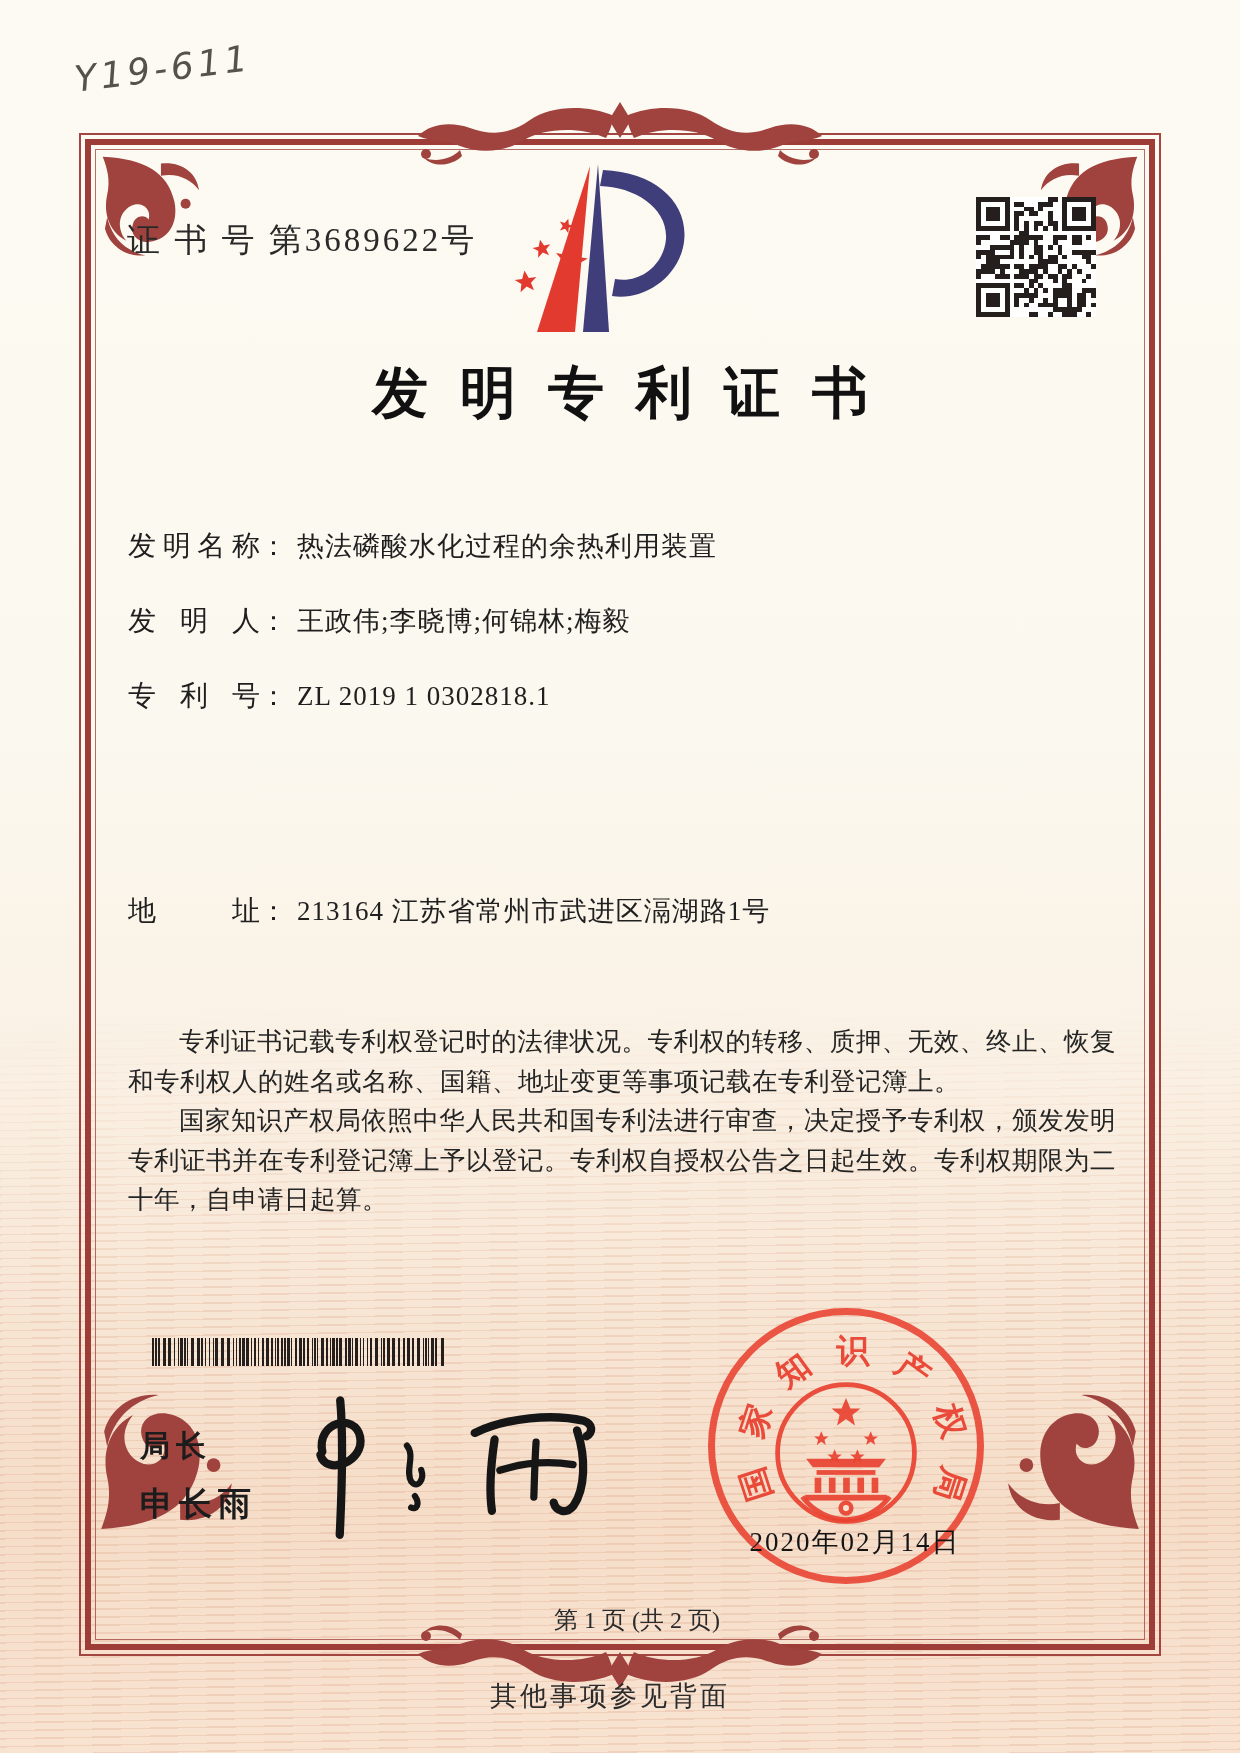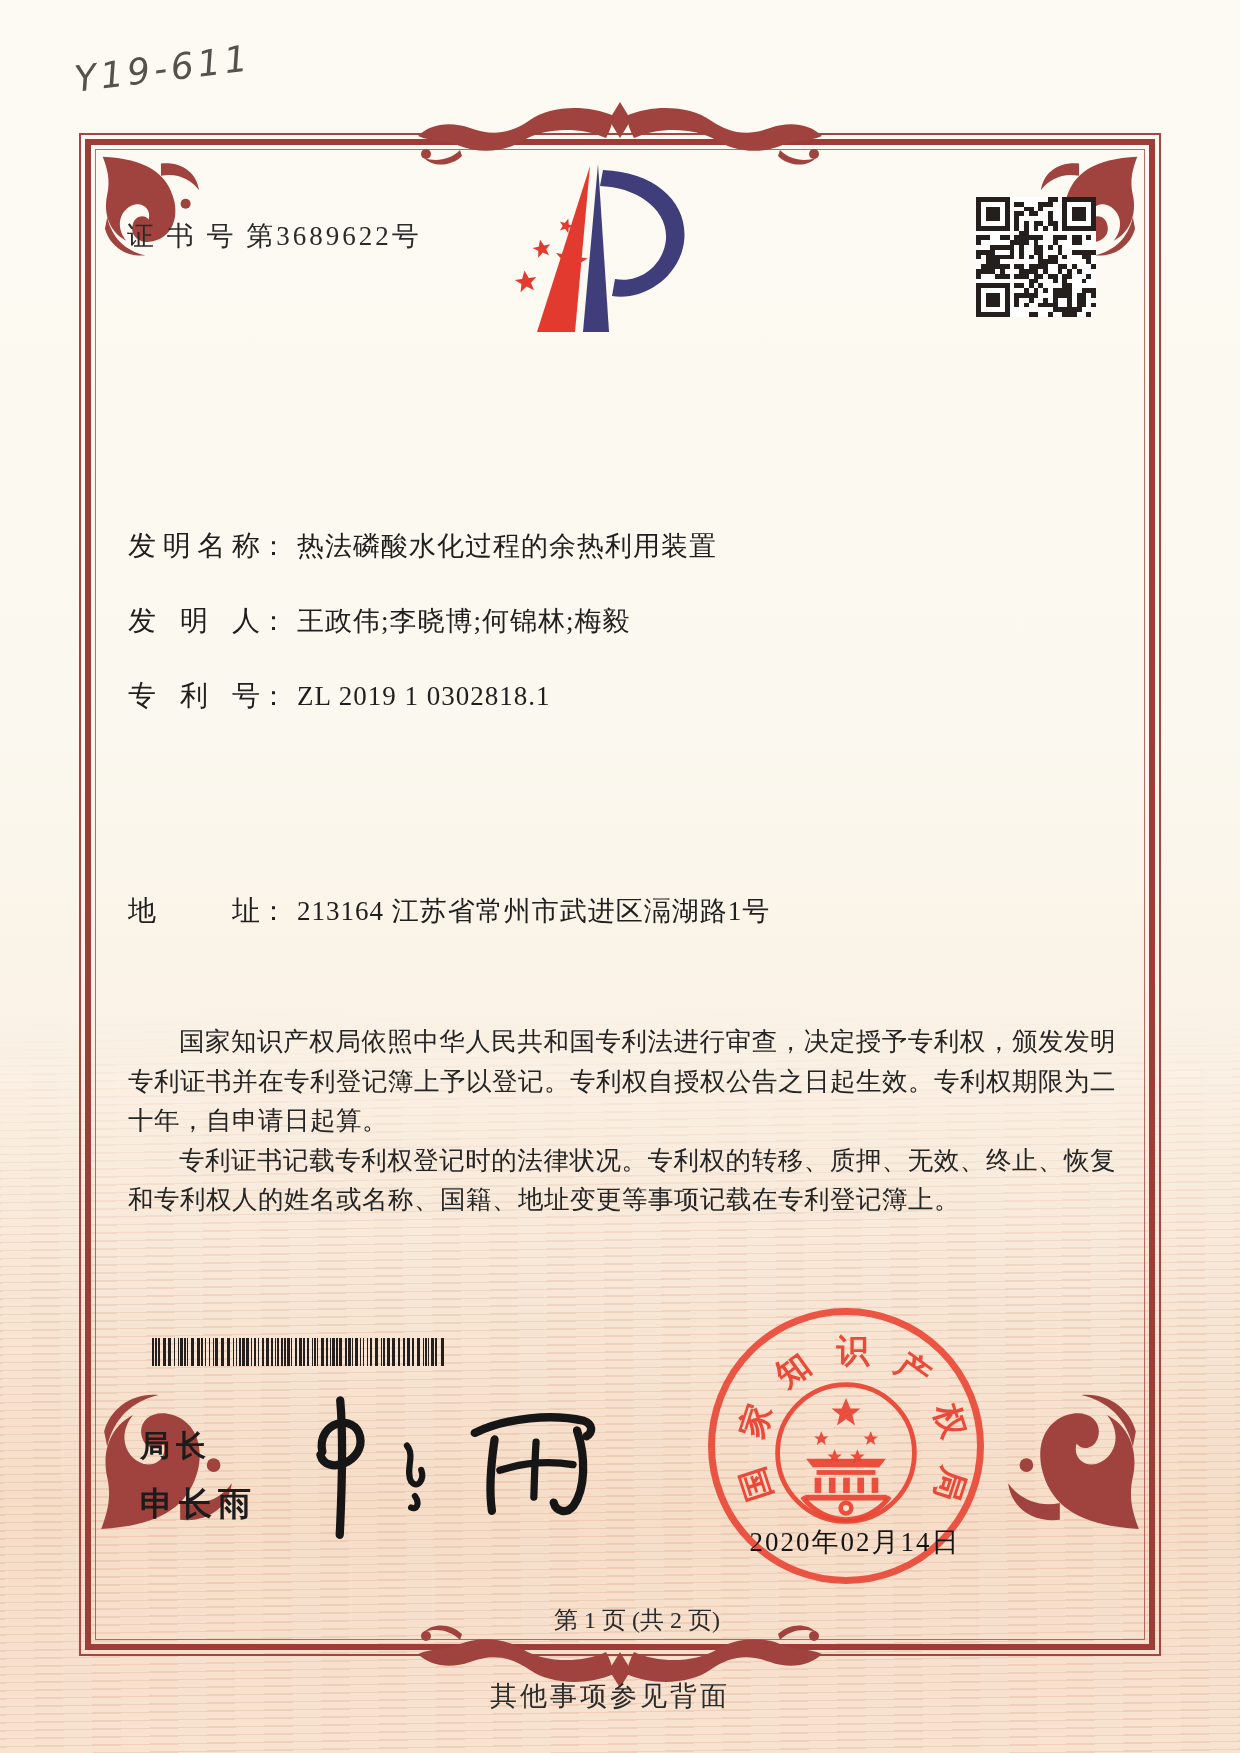--- a/index.html
+++ b/index.html
@@ -7,21 +7,21 @@
   .page{position:relative;width:1240px;height:1753px;margin:0 auto;overflow:hidden;
     background:linear-gradient(180deg,#fcfaf2 0%,#fbf8ef 42%,#faf2e6 58%,#f8e8d8 72%,#f5ddc8 86%,#f8e3d1 100%);}
   .guilloche{position:absolute;left:0;right:0;top:1010px;bottom:0;pointer-events:none;
     background:repeating-linear-gradient(179deg,rgba(213,137,104,0.20) 0 1.5px,rgba(255,255,255,0) 1.5px 8px);
     -webkit-mask:linear-gradient(180deg,transparent 0,#000 38%);mask:linear-gradient(180deg,transparent 0,#000 38%);}
   .frame{position:absolute;left:85px;top:139px;width:1070px;height:1511px;box-sizing:border-box;
     border:6px solid #9e3d38;outline:2px solid #a34540;outline-offset:4px;}
   .frame::after{content:"";position:absolute;inset:4px;border:1.5px solid rgba(158,61,56,.75);}
   .hand{position:absolute;left:74px;top:48px;font-family:"DejaVu Sans",sans-serif;font-style:italic;
     font-size:36px;color:#56514c;transform:rotate(-7deg);letter-spacing:4px;}
-  .certno{position:absolute;left:127px;top:218px;font-size:27px;color:#2a2a2a;letter-spacing:3px;}
+  .certno{position:absolute;left:127px;top:218px;font-size:33px;color:#2a2a2a;letter-spacing:3px;}
   .logo{position:absolute;left:495px;top:160px;width:200px;height:175px;}
   .qr{position:absolute;left:975px;top:197px;width:122px;height:120px;}
   .title{position:absolute;left:0;right:0;top:356px;text-align:center;font-size:56px;font-weight:bold;
     color:#111;letter-spacing:32px;text-indent:32px;}
   .frow{position:absolute;left:128px;font-size:27px;color:#1f1f1f;white-space:nowrap;}
   .flabel{display:inline-block;width:132px;font-size:28px;text-align:justify;text-align-last:justify;}
   .fcolon{margin-right:10px;}
   .fval{letter-spacing:1px;text-align:center;}
   .grant2{position:absolute;left:617px;top:0;white-space:nowrap;}
   .grant2 .flabel{width:130px;}
@@ -340,37 +340,38 @@
       <rect x="21" y="23" width="1" height="1" fill="#241f1c"></rect>
       <rect x="11" y="24" width="1" height="1" fill="#241f1c"></rect>
       <rect x="12" y="24" width="1" height="1" fill="#241f1c"></rect>
       <rect x="15" y="24" width="1" height="1" fill="#241f1c"></rect>
       <rect x="18" y="24" width="1" height="1" fill="#241f1c"></rect>
       <rect x="19" y="24" width="1" height="1" fill="#241f1c"></rect>
       <rect x="20" y="24" width="1" height="1" fill="#241f1c"></rect>
       <rect x="23" y="24" width="1" height="1" fill="#241f1c"></rect>
     </svg>
 
+  <div class="title">发明专利证书</div>
 
   <div class="frow" style="top:527px">
     <span class="flabel">发明名称</span><span class="fcolon">：</span><span class="fval">热法磷酸水化过程的余热利用装置</span>
   </div>
   <div class="frow" style="top:602px">
     <span class="flabel">发明人</span><span class="fcolon">：</span><span class="fval">王政伟;李晓博;何锦林;梅毅</span>
   </div>
   <div class="frow" style="top:677px">
     <span class="flabel">专利号</span><span class="fcolon">：</span><span class="fval">ZL 2019 1 0302818.1</span>
   </div>
   <div class="frow" style="top:892px">
     <span class="flabel">地址</span><span class="fcolon">：</span><span class="fval">213164 江苏省常州市武进区滆湖路1号</span>
   </div>
 
   <div class="paras">
+    <p>专利证书记载专利权登记时的法律状况。专利权的转移、质押、无效、终止、恢复和专利权人的姓名或名称、国籍、地址变更等事项记载在专利登记簿上。</p>
     <p>国家知识产权局依照中华人民共和国专利法进行审查，决定授予专利权，颁发发明专利证书并在专利登记簿上予以登记。专利权自授权公告之日起生效。专利权期限为二十年，自申请日起算。</p>
-    <p>专利证书记载专利权登记时的法律状况。专利权的转移、质押、无效、终止、恢复和专利权人的姓名或名称、国籍、地址变更等事项记载在专利登记簿上。</p>
   </div>
 
   <svg id="barcode" class="barcode" viewBox="0 0 292 28" preserveAspectRatio="none" shape-rendering="crispEdges">
       <rect x="0" y="0" width="2" height="28" fill="#241f1c"></rect>
       <rect x="3" y="0" width="2" height="28" fill="#241f1c"></rect>
       <rect x="6" y="0" width="2" height="28" fill="#241f1c"></rect>
       <rect x="11" y="0" width="3" height="28" fill="#241f1c"></rect>
       <rect x="16" y="0" width="3" height="28" fill="#241f1c"></rect>
       <rect x="22" y="0" width="1" height="28" fill="#241f1c"></rect>
       <rect x="26" y="0" width="1" height="28" fill="#241f1c"></rect>

